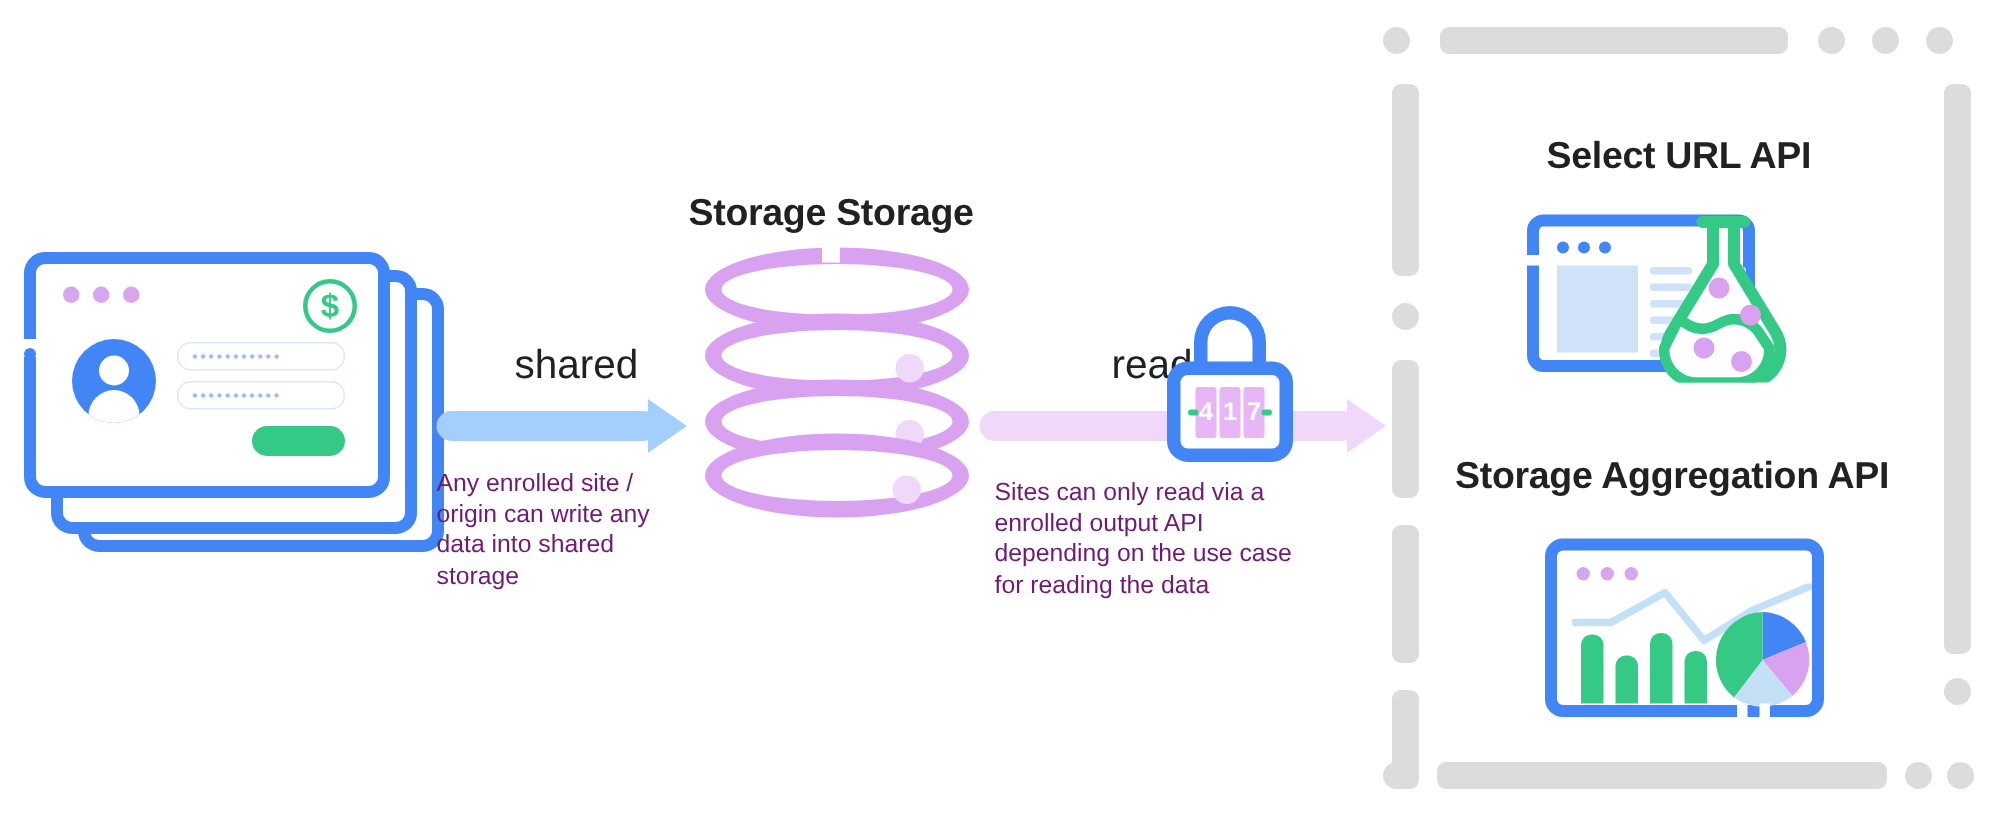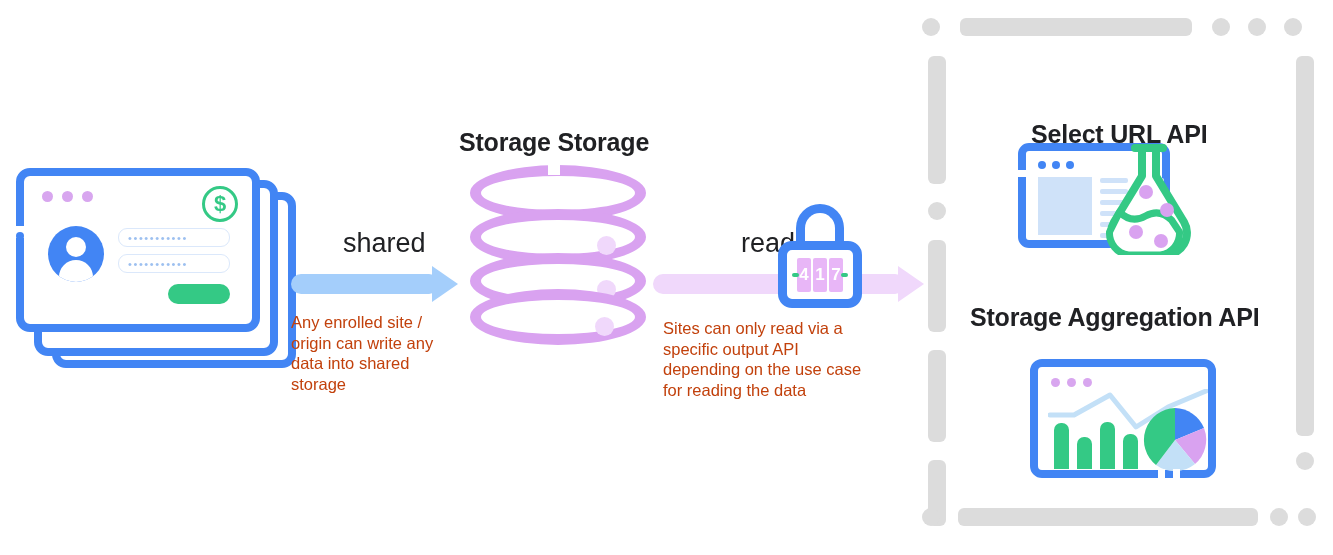--- a/index.html
+++ b/index.html
@@ -12,21 +12,21 @@
 
   
   .heading{
     font-weight:700;letter-spacing:-0.2px;color:#202124;
     white-space:nowrap;
   }
   .arrow-label{
     font-size:27px;color:#202124;font-weight:400;white-space:nowrap;
   }
   .caption{
-    font-size:16.5px;line-height:20.5px;color:#c2410c;font-weight:400;
+    font-size:16.5px;line-height:20.5px;color:#701a75;font-weight:400;
     white-space:pre-line;
   }
 
   
   #window-stack{left:16px;top:168px;width:280px;height:200px;}
   .win{
     position:absolute;border:8px solid #4285f4;border-radius:14px;
     background:#ffffff;box-sizing:border-box;
   }
   .win-back2{left:36px;top:24px;width:244px;height:176px;}
@@ -203,21 +203,21 @@
   <div class="lock-body">
     <span class="lock-dash" style="left:5px;"></span>
     <span class="reel">4</span>
     <span class="reel">1</span>
     <span class="reel">7</span>
     <span class="lock-dash" style="right:5px;"></span>
   </div>
 </div>
 
 <div class="abs caption" style="left:663px;top:318px;width:250px;">Sites can only read via a
-specific output API
+enrolled output API
 depending on the use case
 for reading the data</div>
 
 <div class="abs" id="output-panel">
 
   <div class="dash" style="left:0px;top:6px;width:18px;height:18px;border-radius:50%;"></div>
   <div class="dash" style="left:38px;top:6px;width:232px;height:18px;"></div>
   <div class="dash" style="left:290px;top:6px;width:18px;height:18px;border-radius:50%;"></div>
   <div class="dash" style="left:326px;top:6px;width:18px;height:18px;border-radius:50%;"></div>
   <div class="dash" style="left:362px;top:6px;width:18px;height:18px;border-radius:50%;"></div>
@@ -230,21 +230,21 @@
 
   <div class="dash" style="left:374px;top:44px;width:18px;height:380px;"></div>
   <div class="dash" style="left:374px;top:440px;width:18px;height:18px;border-radius:50%;"></div>
 
   <div class="dash" style="left:0px;top:496px;width:18px;height:18px;border-radius:50%;"></div>
   <div class="dash" style="left:36px;top:496px;width:300px;height:18px;"></div>
   <div class="dash" style="left:348px;top:496px;width:18px;height:18px;border-radius:50%;"></div>
   <div class="dash" style="left:376px;top:496px;width:18px;height:18px;border-radius:50%;"></div>
 </div>
 
-<div class="abs heading api-title" style="left:1031px;top:90px;margin-top:30px;">Select URL API</div>
+<div class="abs heading api-title" style="left:1031px;top:90px;">Select URL API</div>
 
 <div class="abs" style="left:1018px;top:140px;width:205px;height:115px;">
   <div class="mini-win" style="left:0px;top:3px;width:152px;height:105px;">
     <div class="dots-row" style="left:12px;top:10px;gap:6px;">
       <span class="dot blue" style="width:8px;height:8px;"></span>
       <span class="dot blue" style="width:8px;height:8px;"></span>
       <span class="dot blue" style="width:8px;height:8px;"></span>
     </div>
     <div class="img-block" style="left:12px;top:26px;width:54px;height:58px;"></div>
     <div class="txt-line" style="left:74px;top:27px;width:28px;"></div>

